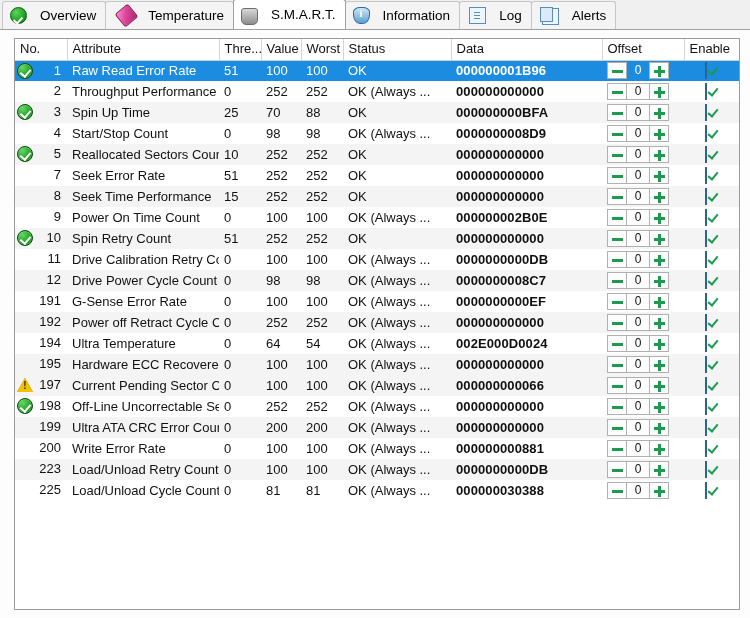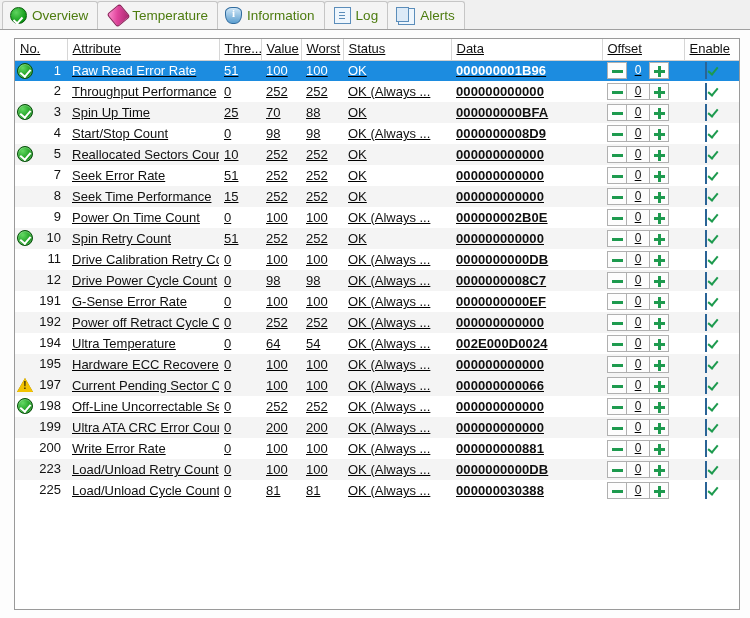--- a/index.html
+++ b/index.html
@@ -14,25 +14,25 @@
 
   
   .tabstrip {
     display: flex; align-items: flex-end;
     height: 30px;
     background: #f0f0f0;
     border-bottom: 1px solid #a0a0a0;
     padding-left: 2px;
   }
   .tab {
-    display: flex; align-items: center; gap: 5px;
+    display: flex; align-items: center; gap: 13px;
     height: 28px;
     padding: 0 9px 0 7px;
     font-size: 13.5px;
-    color: #4d7c0f;
+    color: #000000;
     background: #f4f4f4;
     border: 1px solid #c6c6c6;
     border-bottom: none;
     border-top-left-radius: 3px;
     border-top-right-radius: 3px;
     margin-right: -1px;
     white-space: nowrap;
     cursor: default;
   }
   .tab.active {
@@ -108,21 +108,21 @@
   }
 
   
   .panel {
     position: absolute;
     left: 14px; top: 38px; right: 10px; bottom: 8px;
     background: #ffffff;
     border: 1px solid #9a9a9a;
     overflow: hidden;
   }
-  table.grid { border-collapse: collapse; width: 100%; table-layout: fixed; text-decoration: underline; }
+  table.grid { border-collapse: collapse; width: 100%; table-layout: fixed; }
 
   thead th {
     height: 21px;
     background: #ffffff;
     border-right: 1px solid #d6d6d6;
     border-bottom: 1px solid #cfcfcf;
     font-weight: normal;
     font-size: 13px;
     color: #111;
     text-align: left;
@@ -237,20 +237,24 @@
 <div id="app">
 
   <div class="tabstrip">
       <div class="tab">
         <span class="ticon ic-check-green"></span>
         <span>Overview</span>
       </div>
       <div class="tab">
         <span class="ticon ic-thermo"></span>
         <span>Temperature</span>
+      </div>
+      <div class="tab active">
+        <span class="ticon ic-smart"></span>
+        <span>S.M.A.R.T.</span>
       </div>
       <div class="tab">
         <span class="ticon ic-info"></span>
         <span>Information</span>
       </div>
       <div class="tab">
         <span class="ticon ic-doc"></span>
         <span>Log</span>
       </div>
       <div class="tab">

